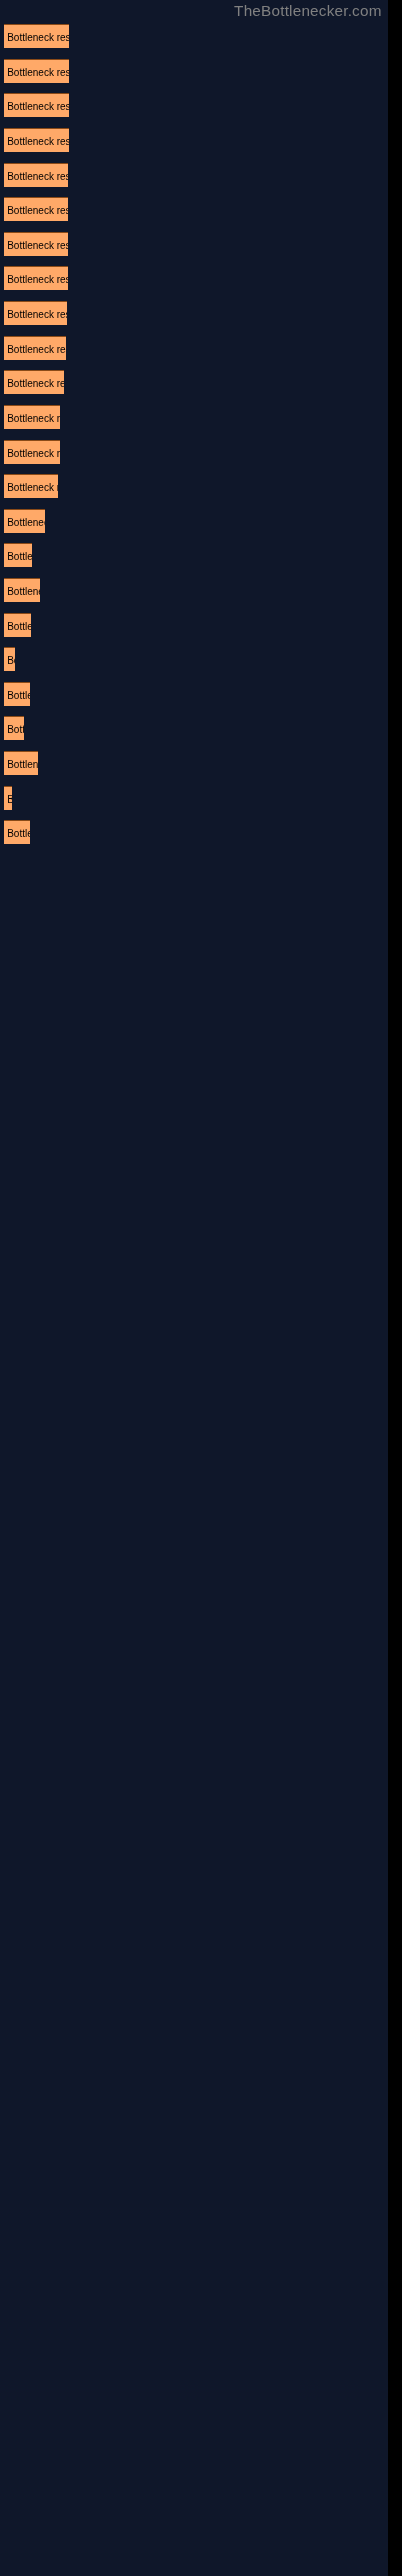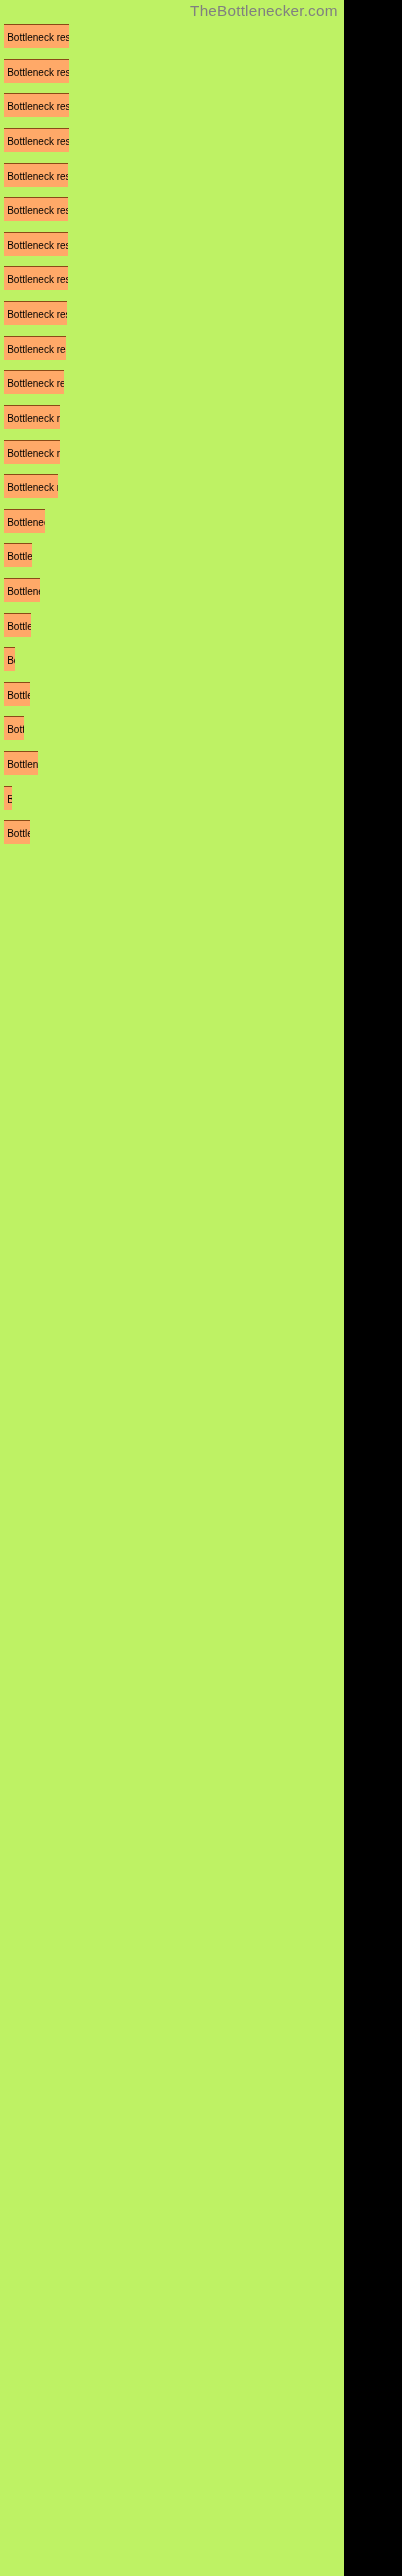--- a/index.html
+++ b/index.html
@@ -10,23 +10,23 @@
   body {
     width: 403px;
     height: 2576px;
     position: relative;
     font-family: "Liberation Sans", sans-serif;
     overflow: hidden;
   }
   #chart-root {
     position: absolute;
     left: 0; top: 0;
-    width: 344px;
+    width: 388px;
     height: 2576px;
-    background: #bef264;
+    background: #0f172a;
   }
   #chart-title {
     position: absolute;
     right: 6.4px;
     top: 1.6px;
     color: #808080;
     font-size: 15.3px;
     line-height: 17.7px;
     letter-spacing: 0.2px;
     white-space: nowrap;

